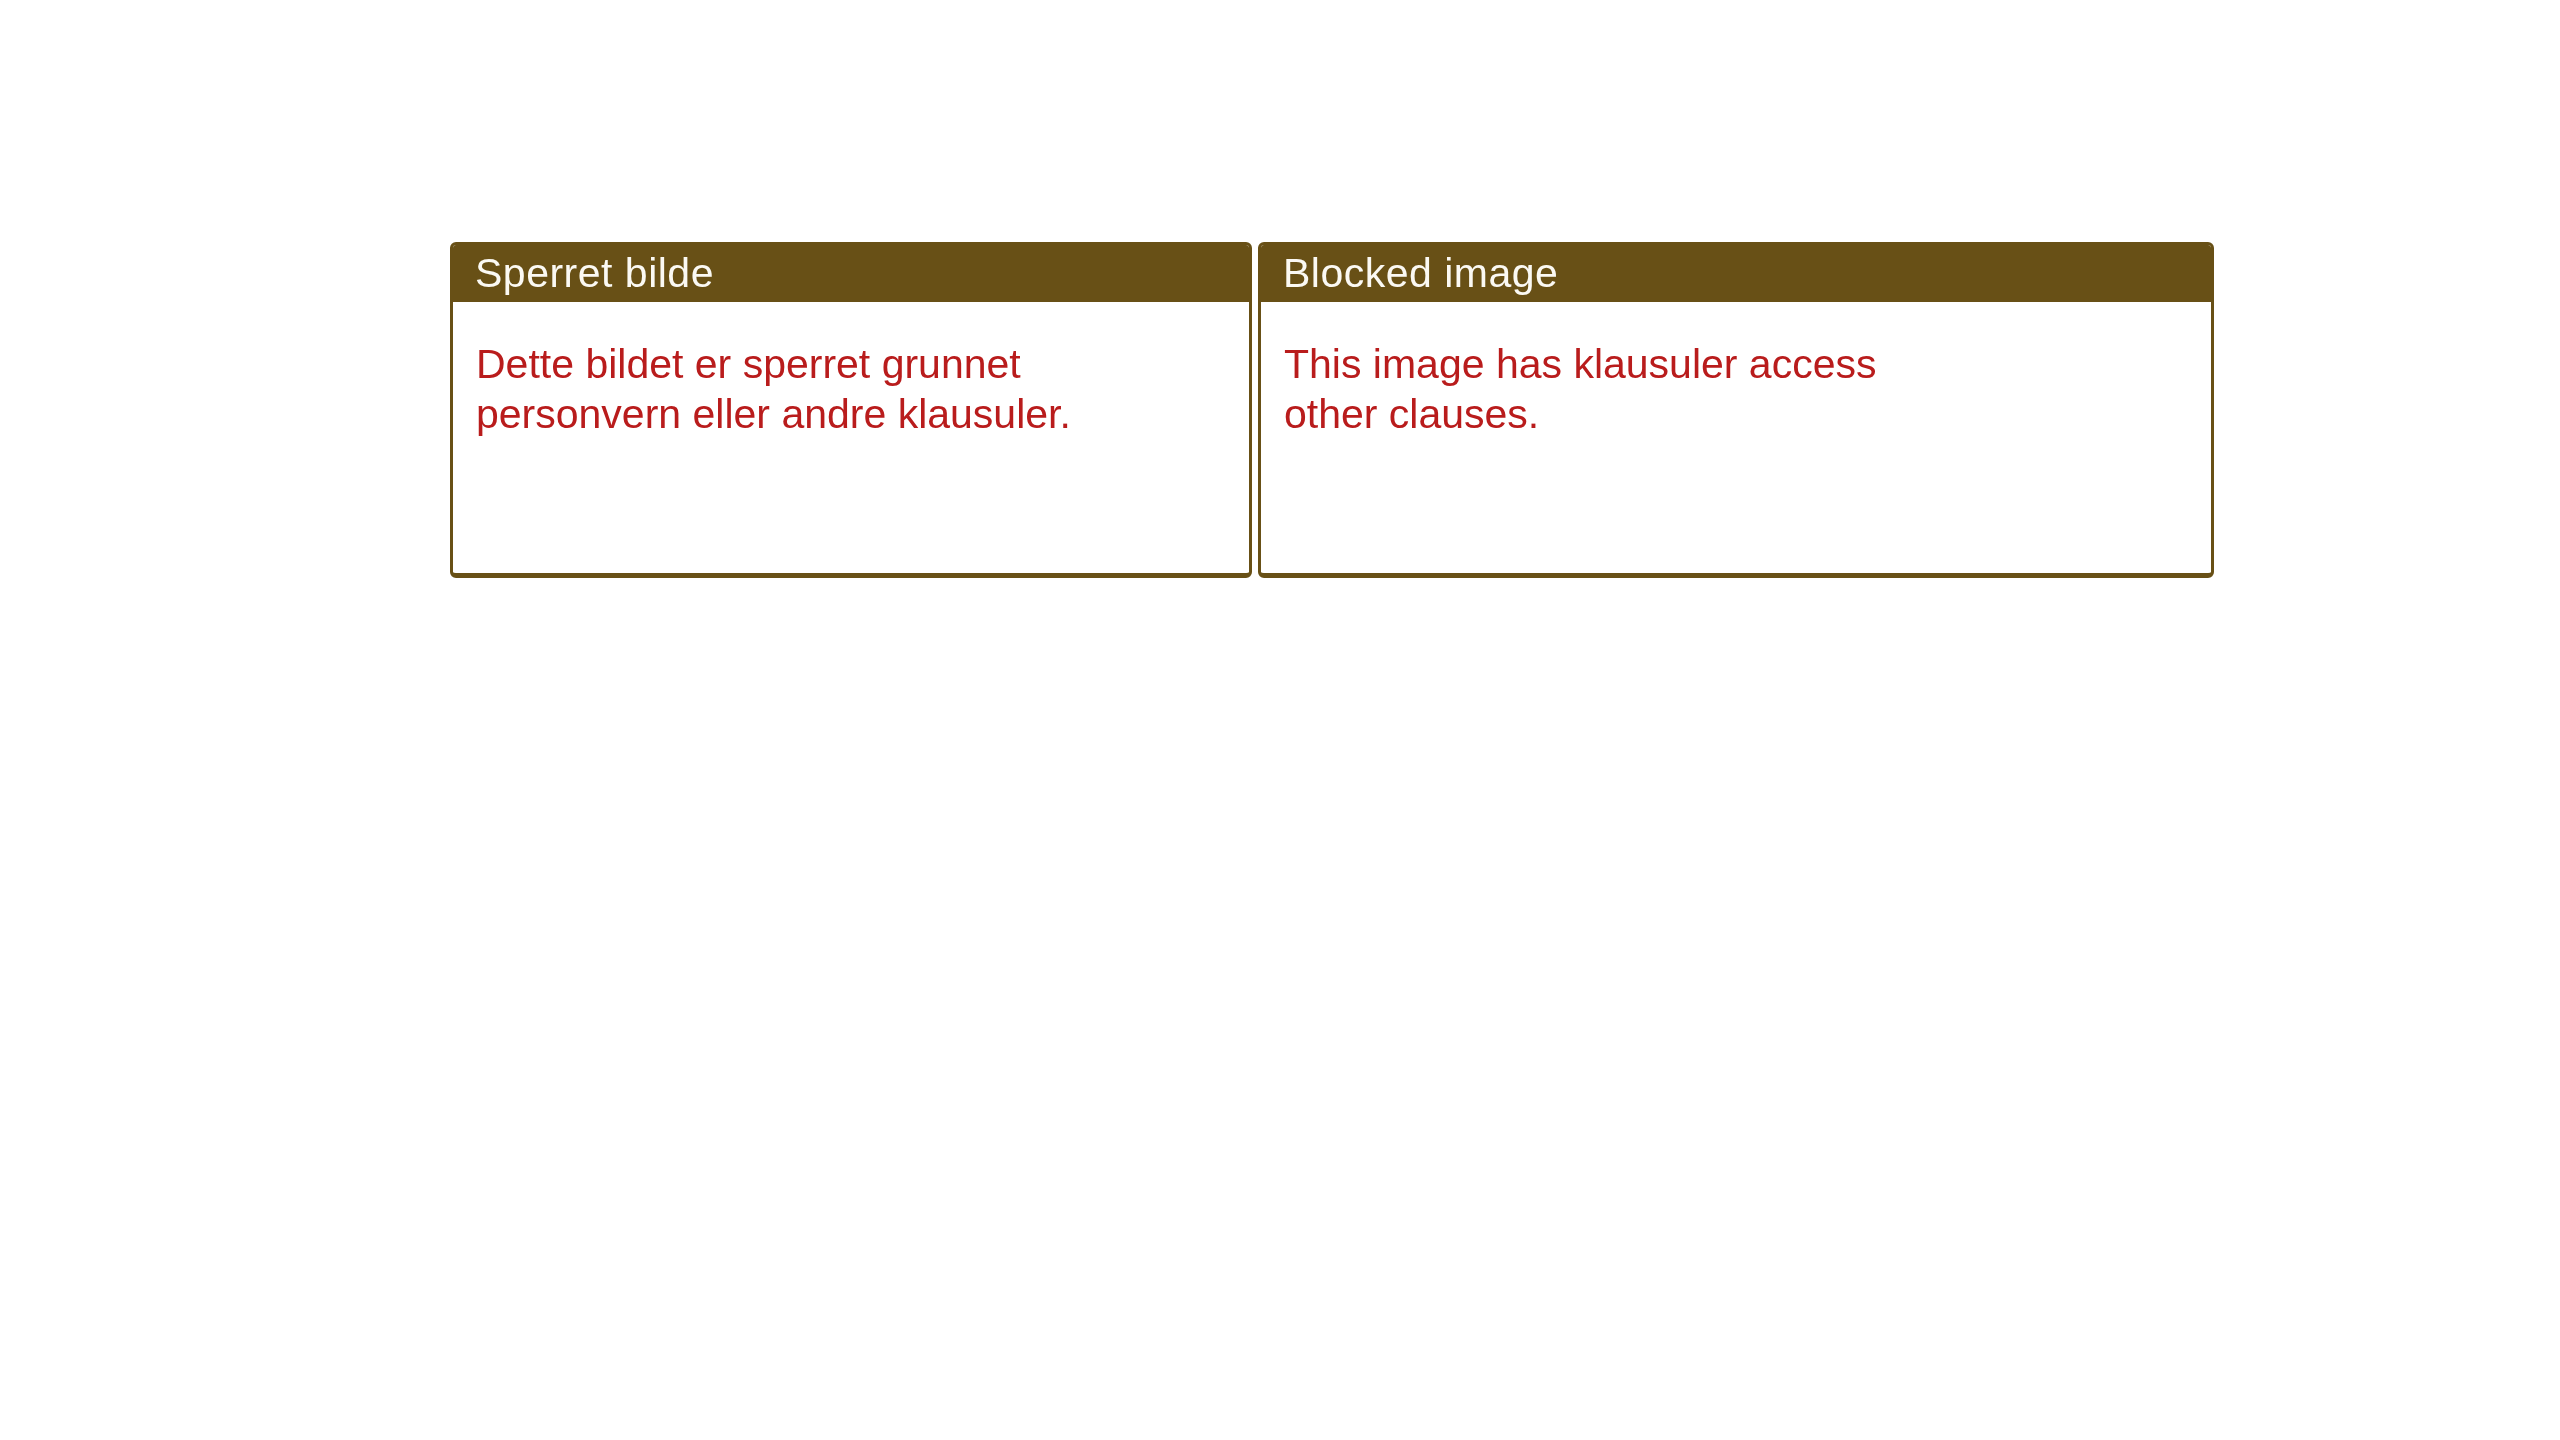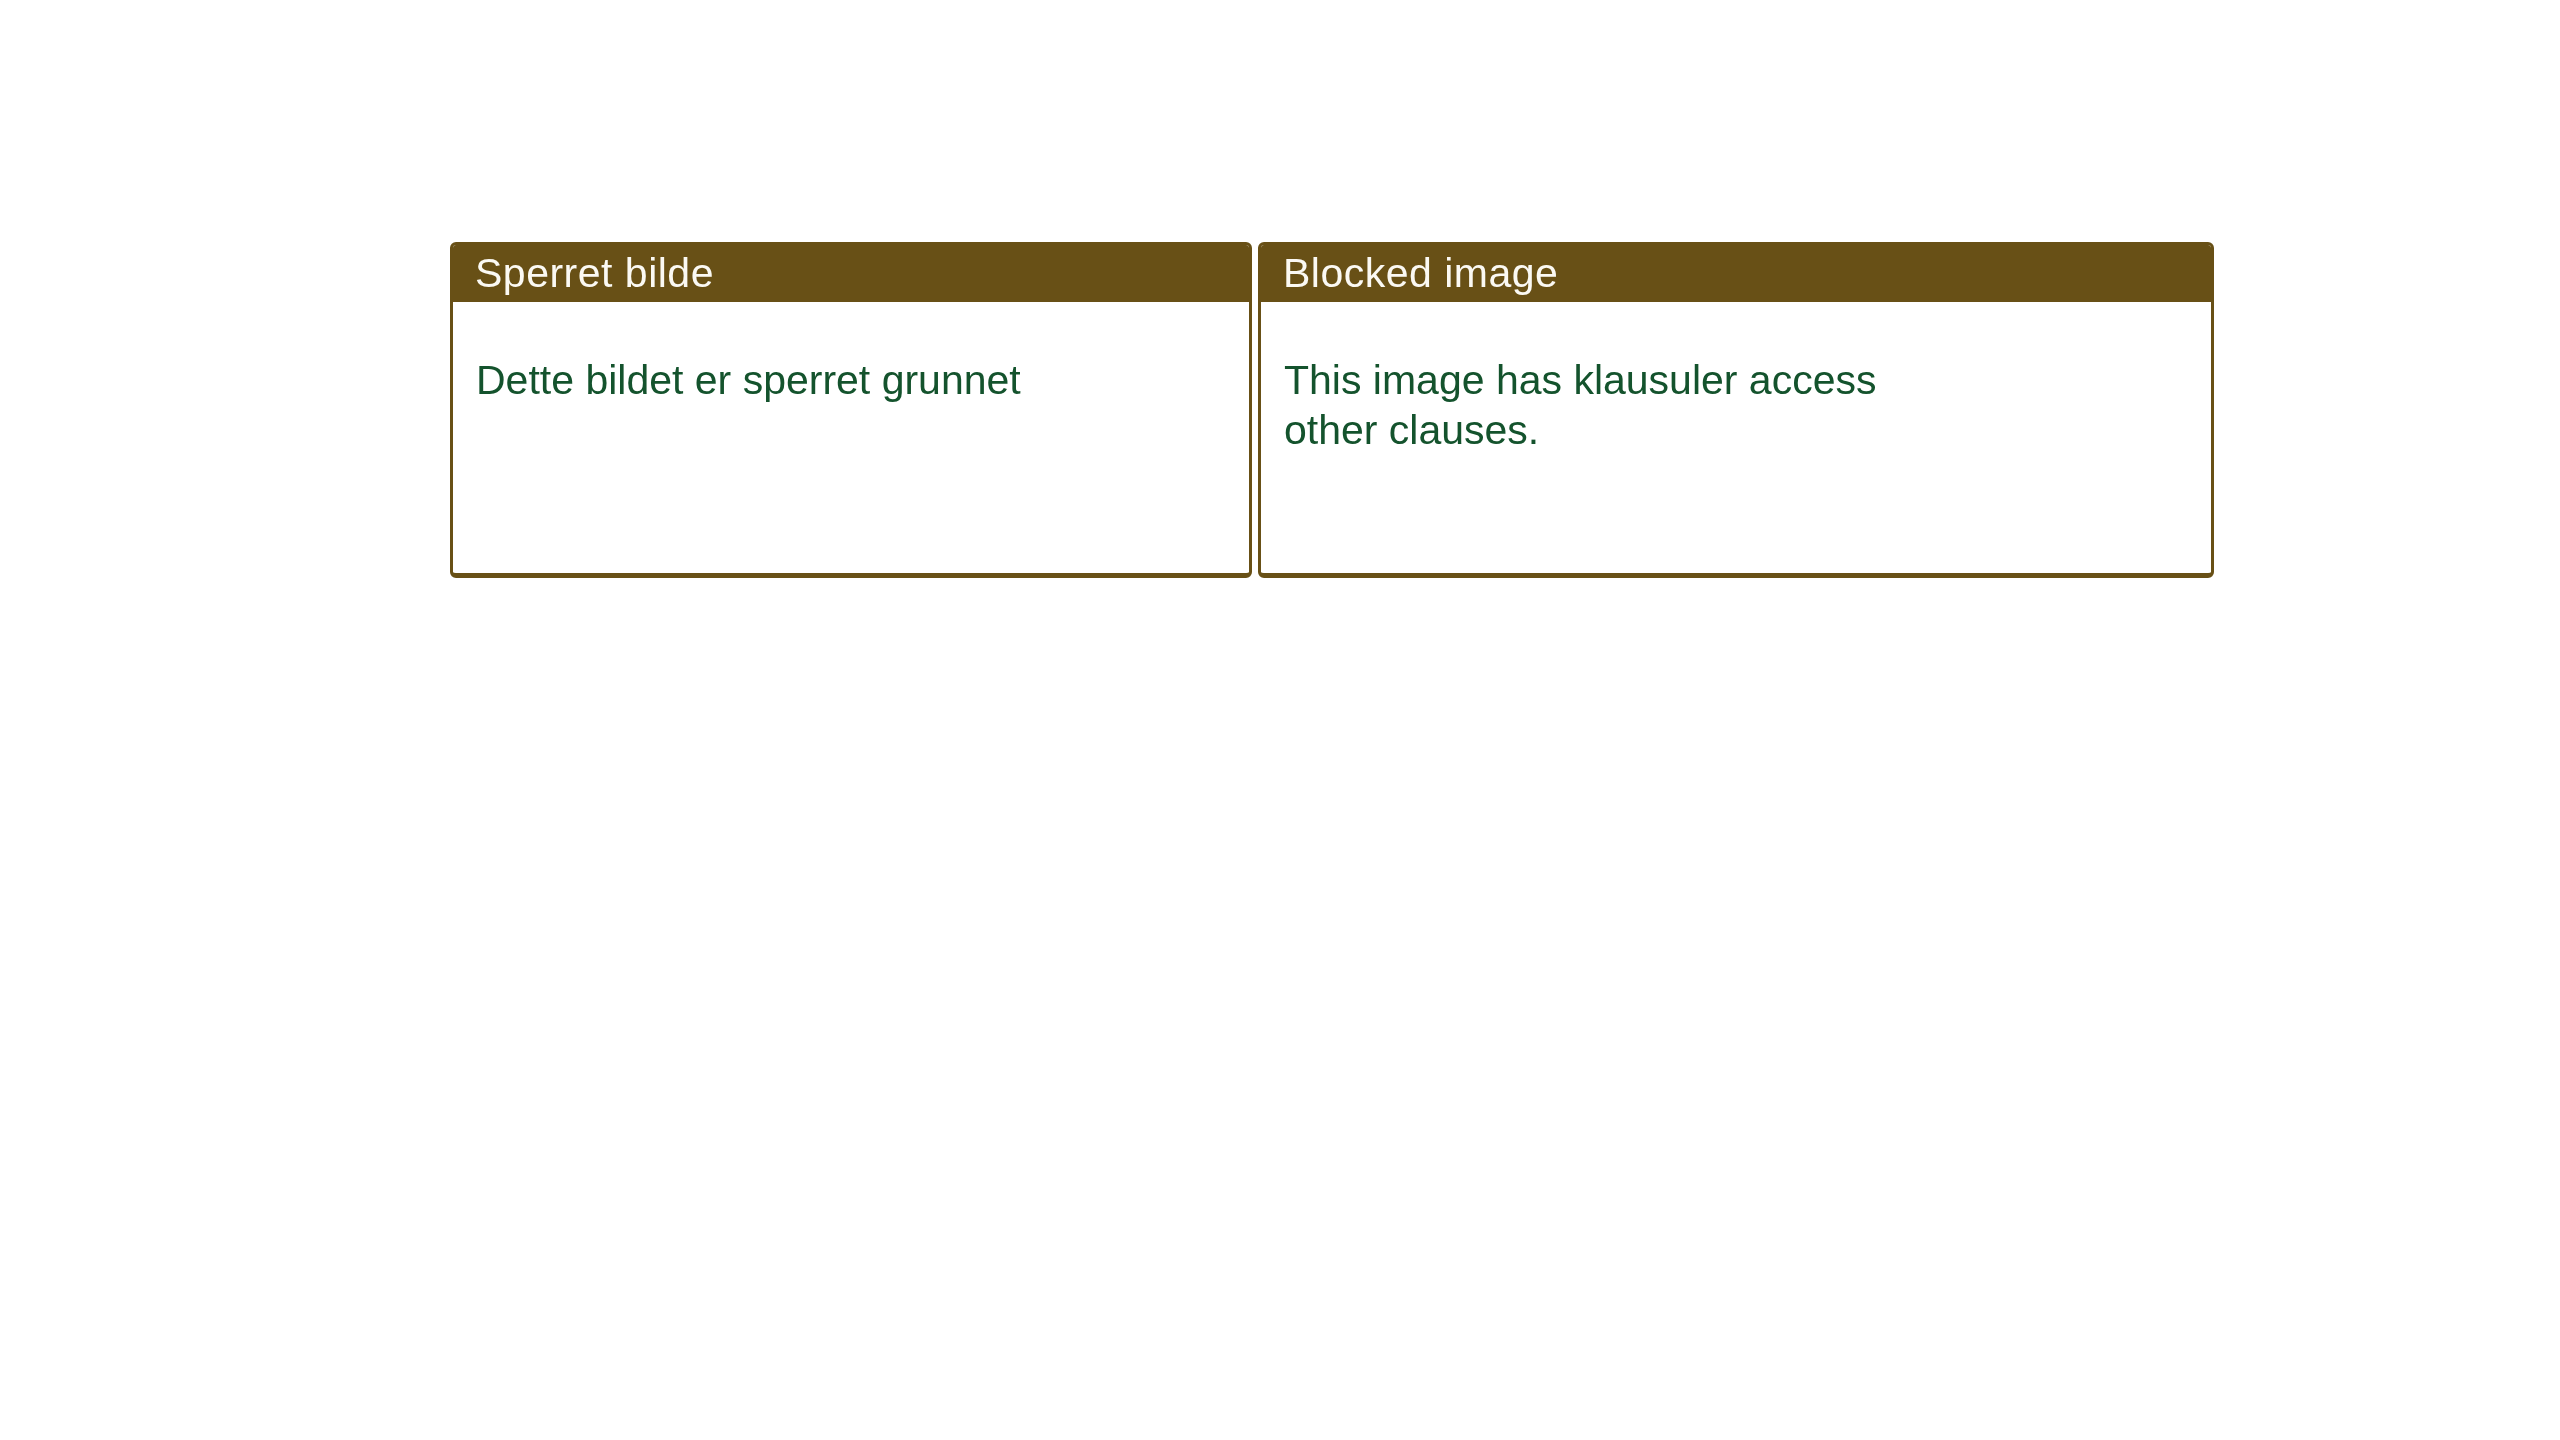--- a/index.html
+++ b/index.html
@@ -40,36 +40,36 @@
     color: #fbf9f3;
     font-size: 41px;
     font-weight: 400;
     letter-spacing: 0.5px;
     white-space: nowrap;
   }
   .card-body {
     padding: 37px 23px 0 23px;
     font-size: 41px;
     line-height: 50px;
-    color: #14532d;
-    margin-top: 16px;
+    color: #b91c1c;
   }
   .card-body .line {
     white-space: nowrap;
   }
 </style>
 </head>
 <body>
 
 <div class="notice-card card-no">
   <div class="card-header">
     <span class="card-title">Sperret bilde</span>
   </div>
   <div class="card-body">
     <div class="line">Dette bildet er sperret grunnet</div>
+    <div class="line">personvern eller andre klausuler.</div>
   </div>
 </div>
 
 <div class="notice-card card-en">
   <div class="card-header">
     <span class="card-title">Blocked image</span>
   </div>
   <div class="card-body">
     <div class="line">This image has klausuler access</div>
     <div class="line">other clauses.</div>

